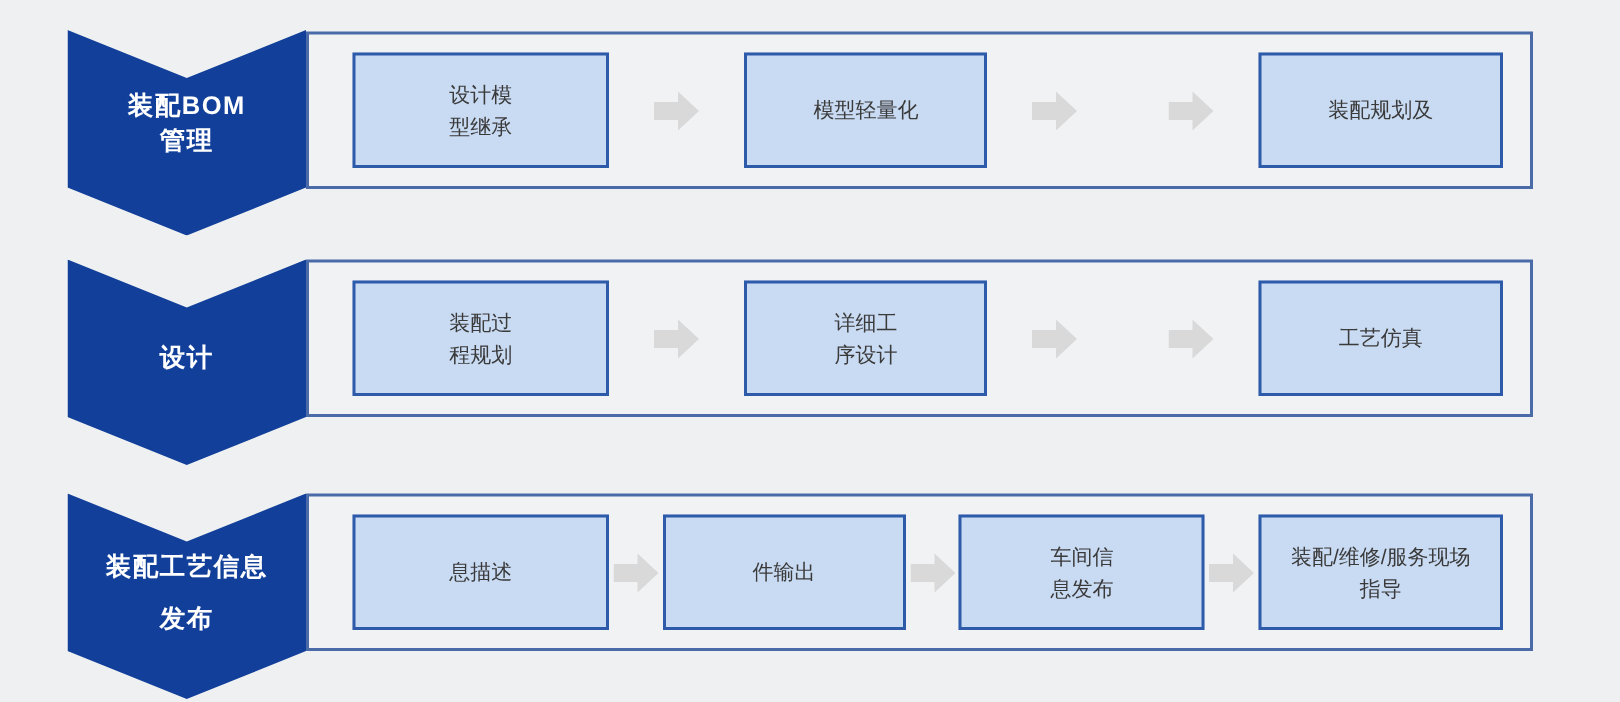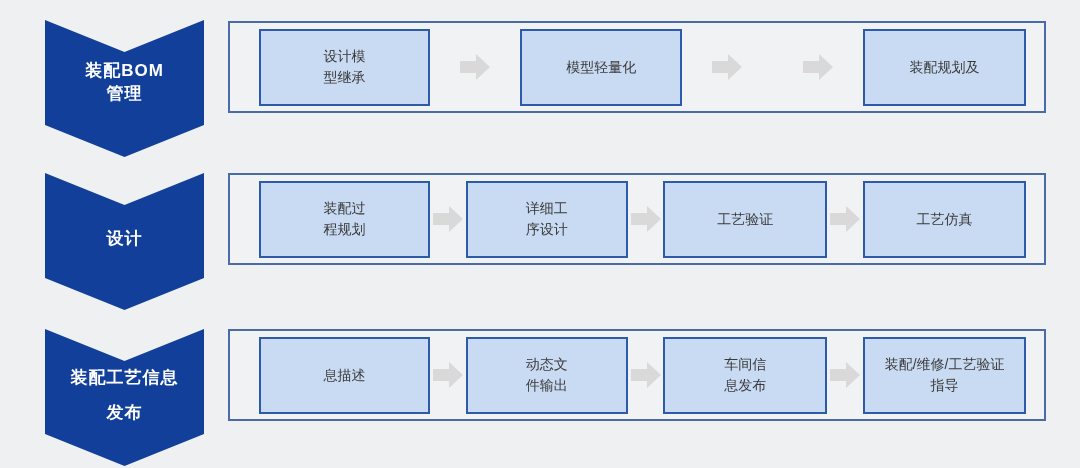--- a/index.html
+++ b/index.html
@@ -3,25 +3,24 @@
 <meta charset="utf-8">
 <style>
   html,body{margin:0;padding:0;}
   body{
     width:1080px;height:468px;position:relative;overflow:hidden;
     background:#eef0f1;
     font-family:"Liberation Sans","DejaVu Sans",sans-serif;
   }
   .row{position:absolute;left:0;top:0;width:1080px;height:0;}
   .panel{
-    position:absolute;left:204px;width:818px;height:92px;
+    position:absolute;left:204px;width:818px;height:105px;
     box-sizing:border-box;border:2px solid #4a6ba8;background:#f1f2f4;
     display:flex;align-items:center;
     padding:0 18px 0 29px;
-    margin-left:24px;
   }
   .r1 .panel{top:21px}
   .r2 .panel{top:173px}
   .r3 .panel{top:329px}
   .step{
     box-sizing:border-box;height:77px;flex:0 0 auto;
     background:#c9dbf3;border:2px solid #2e5ba9;
     display:flex;flex-direction:column;justify-content:center;
     text-align:center;color:#3a3a3a;font-size:14px;line-height:21px;
   }
@@ -98,24 +97,20 @@
     </div>
     <div class="step s2">
       <div>详细工</div>
       <div>序设计</div>
     </div>
     <div class="gap">
       <svg class="arrow" viewBox="0 0 30 26">
           <polygon points="0,7 16,7 16,0 30,13 16,26 16,19 0,19"></polygon>
         </svg>
     </div>
-    <div class="step s3">
-      <div>工艺验证</div>
-      <div></div>
-    </div>
     <div class="gap">
       <svg class="arrow" viewBox="0 0 30 26">
           <polygon points="0,7 16,7 16,0 30,13 16,26 16,19 0,19"></polygon>
         </svg>
     </div>
     <div class="step s4">
       <div>工艺仿真</div>
       <div></div>
     </div>
   </div>
@@ -133,39 +128,38 @@
   <div class="panel">
     <div class="step s1">
       <div>息描述</div>
     </div>
     <div class="gap">
       <svg class="arrow" viewBox="0 0 30 26">
           <polygon points="0,7 16,7 16,0 30,13 16,26 16,19 0,19"></polygon>
         </svg>
     </div>
     <div class="step s2">
-      <div>动态文</div>
       <div>件输出</div>
     </div>
     <div class="gap">
       <svg class="arrow" viewBox="0 0 30 26">
           <polygon points="0,7 16,7 16,0 30,13 16,26 16,19 0,19"></polygon>
         </svg>
     </div>
     <div class="step s3">
       <div>车间信</div>
       <div>息发布</div>
     </div>
     <div class="gap">
       <svg class="arrow" viewBox="0 0 30 26">
           <polygon points="0,7 16,7 16,0 30,13 16,26 16,19 0,19"></polygon>
         </svg>
     </div>
     <div class="step s4">
-      <div>装配/维修/工艺验证</div>
+      <div>装配/维修/服务现场</div>
       <div>指导</div>
     </div>
   </div>
   <div class="chevron">
     <svg class="chev-shape" viewBox="0 0 159 137" preserveAspectRatio="none">
         <polygon points="0,0 79.5,32 159,0 159,105 79.5,137 0,105"></polygon>
       </svg>
     <div class="chev-label">
       <div>装配工艺信息</div>
       <div>发布</div>

